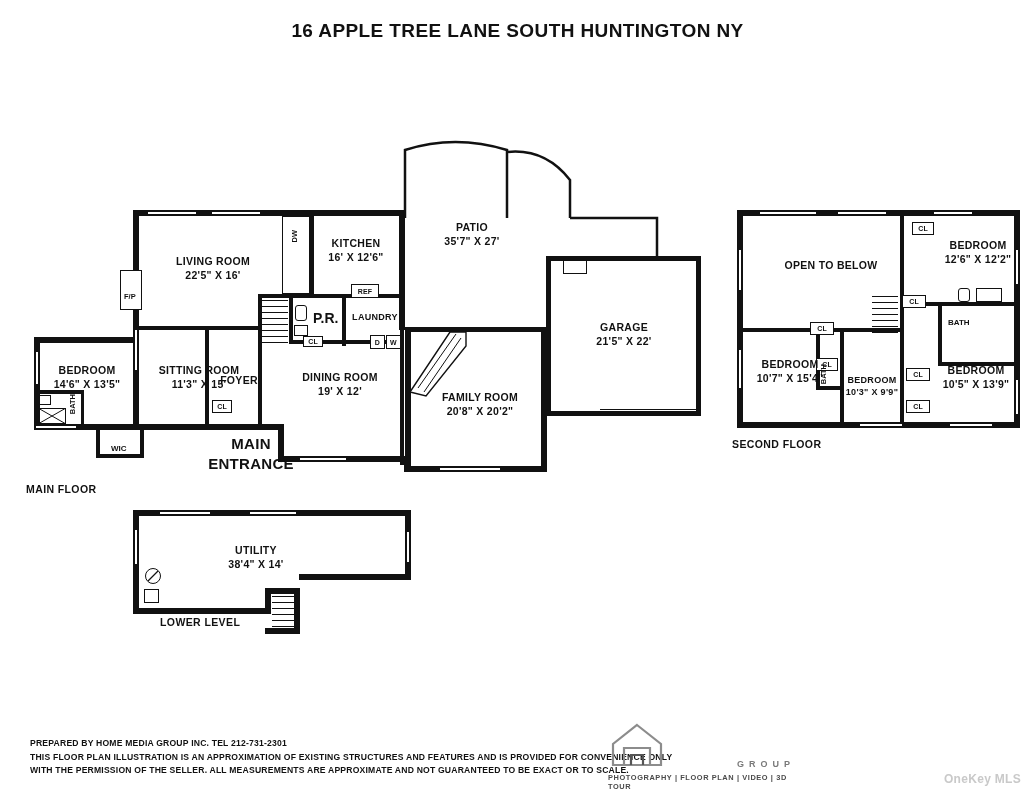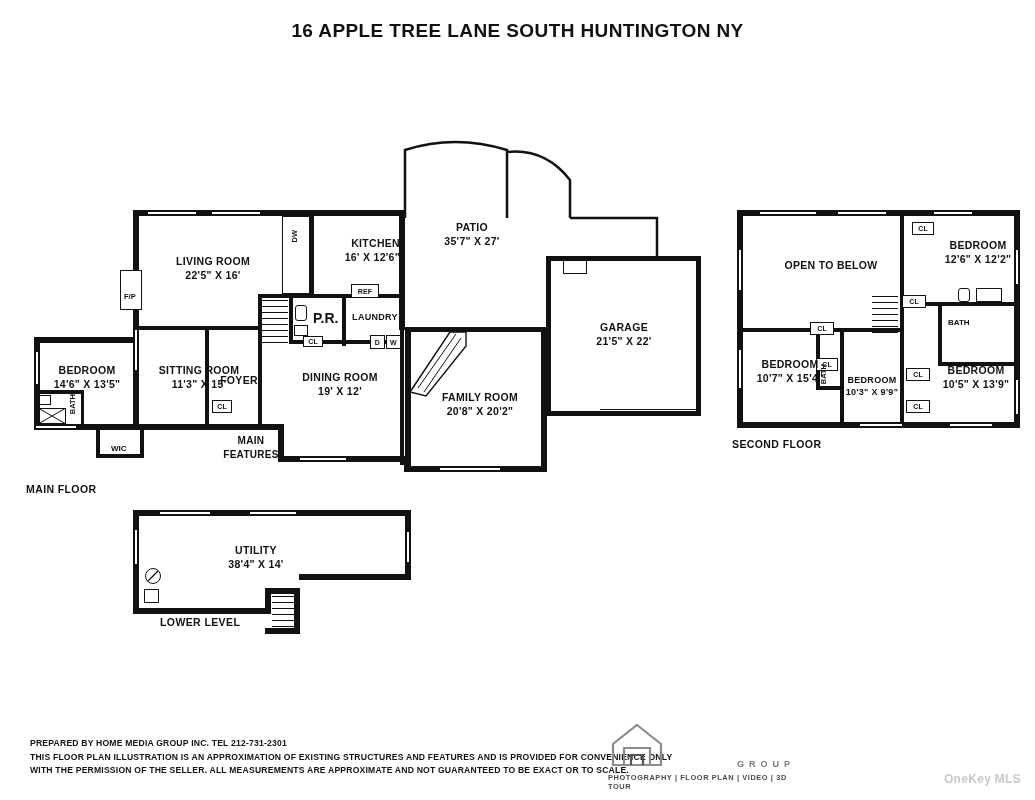--- a/index.html
+++ b/index.html
@@ -191,21 +191,21 @@
     <svg class="abs" style="left:408px;top:330px;" width="70" height="70" viewBox="0 0 70 70">
       <path d="M2 62 L42 2 L58 2 L58 16 L18 66 Z" fill="none" stroke="#111" stroke-width="1.4"></path>
       <line x1="10" y1="58" x2="48" y2="4" stroke="#111" stroke-width="1"></line>
       <line x1="16" y1="62" x2="53" y2="8" stroke="#111" stroke-width="1"></line>
     </svg>
 
     <div class="room-lbl" style="left:143px;top:254px;width:140px;">
       <span>LIVING ROOM</span>
       <span class="dim">22'5" X 16'</span>
     </div>
-    <div class="room-lbl" style="left:312px;top:236px;width:88px;text-align:right;">
+    <div class="room-lbl" style="left:312px;top:236px;width:88px;">
       <span>KITCHEN</span>
       <span class="dim">16' X 12'6"</span>
     </div>
     <div class="room-lbl" style="left:412px;top:220px;width:120px;">
       <span>PATIO</span>
       <span class="dim">35'7" X 27'</span>
     </div>
     <div class="room-lbl" style="left:559px;top:320px;width:130px;">
       <span>GARAGE</span>
       <span class="dim">21'5" X 22'</span>
@@ -226,23 +226,23 @@
       <span class="dim">19' X 12'</span>
     </div>
     <div class="room-lbl" style="left:415px;top:390px;width:130px;">
       <span>FAMILY ROOM</span>
       <span class="dim">20'8" X 20'2"</span>
     </div>
     <div class="room-lbl" style="left:346px;top:311px;width:58px;font-size:9px;">
       <span>LAUNDRY</span>
     </div>
 
-    <div class="room-lbl" style="left:206px;top:434px;width:90px;font-size:10px;">
+    <div class="room-lbl" style="left:206px;top:434px;width:90px;font-size:15px;">
       <span>MAIN</span>
-      <span class="dim">FEATURES</span>
+      <span class="dim">ENTRANCE</span>
     </div>
 
     <div class="floor-lbl" style="left:26px;top:483px;">MAIN FLOOR</div>
   </div>
 
   <div class="abs" style="left:720px;top:0;width:315px;height:470px;">
 
     <div class="wall" style="left:17px;top:210px;width:283px;height:6px;"></div>
     <div class="wall" style="left:17px;top:210px;width:6px;height:218px;"></div>
     <div class="wall" style="left:294px;top:210px;width:6px;height:218px;"></div>

